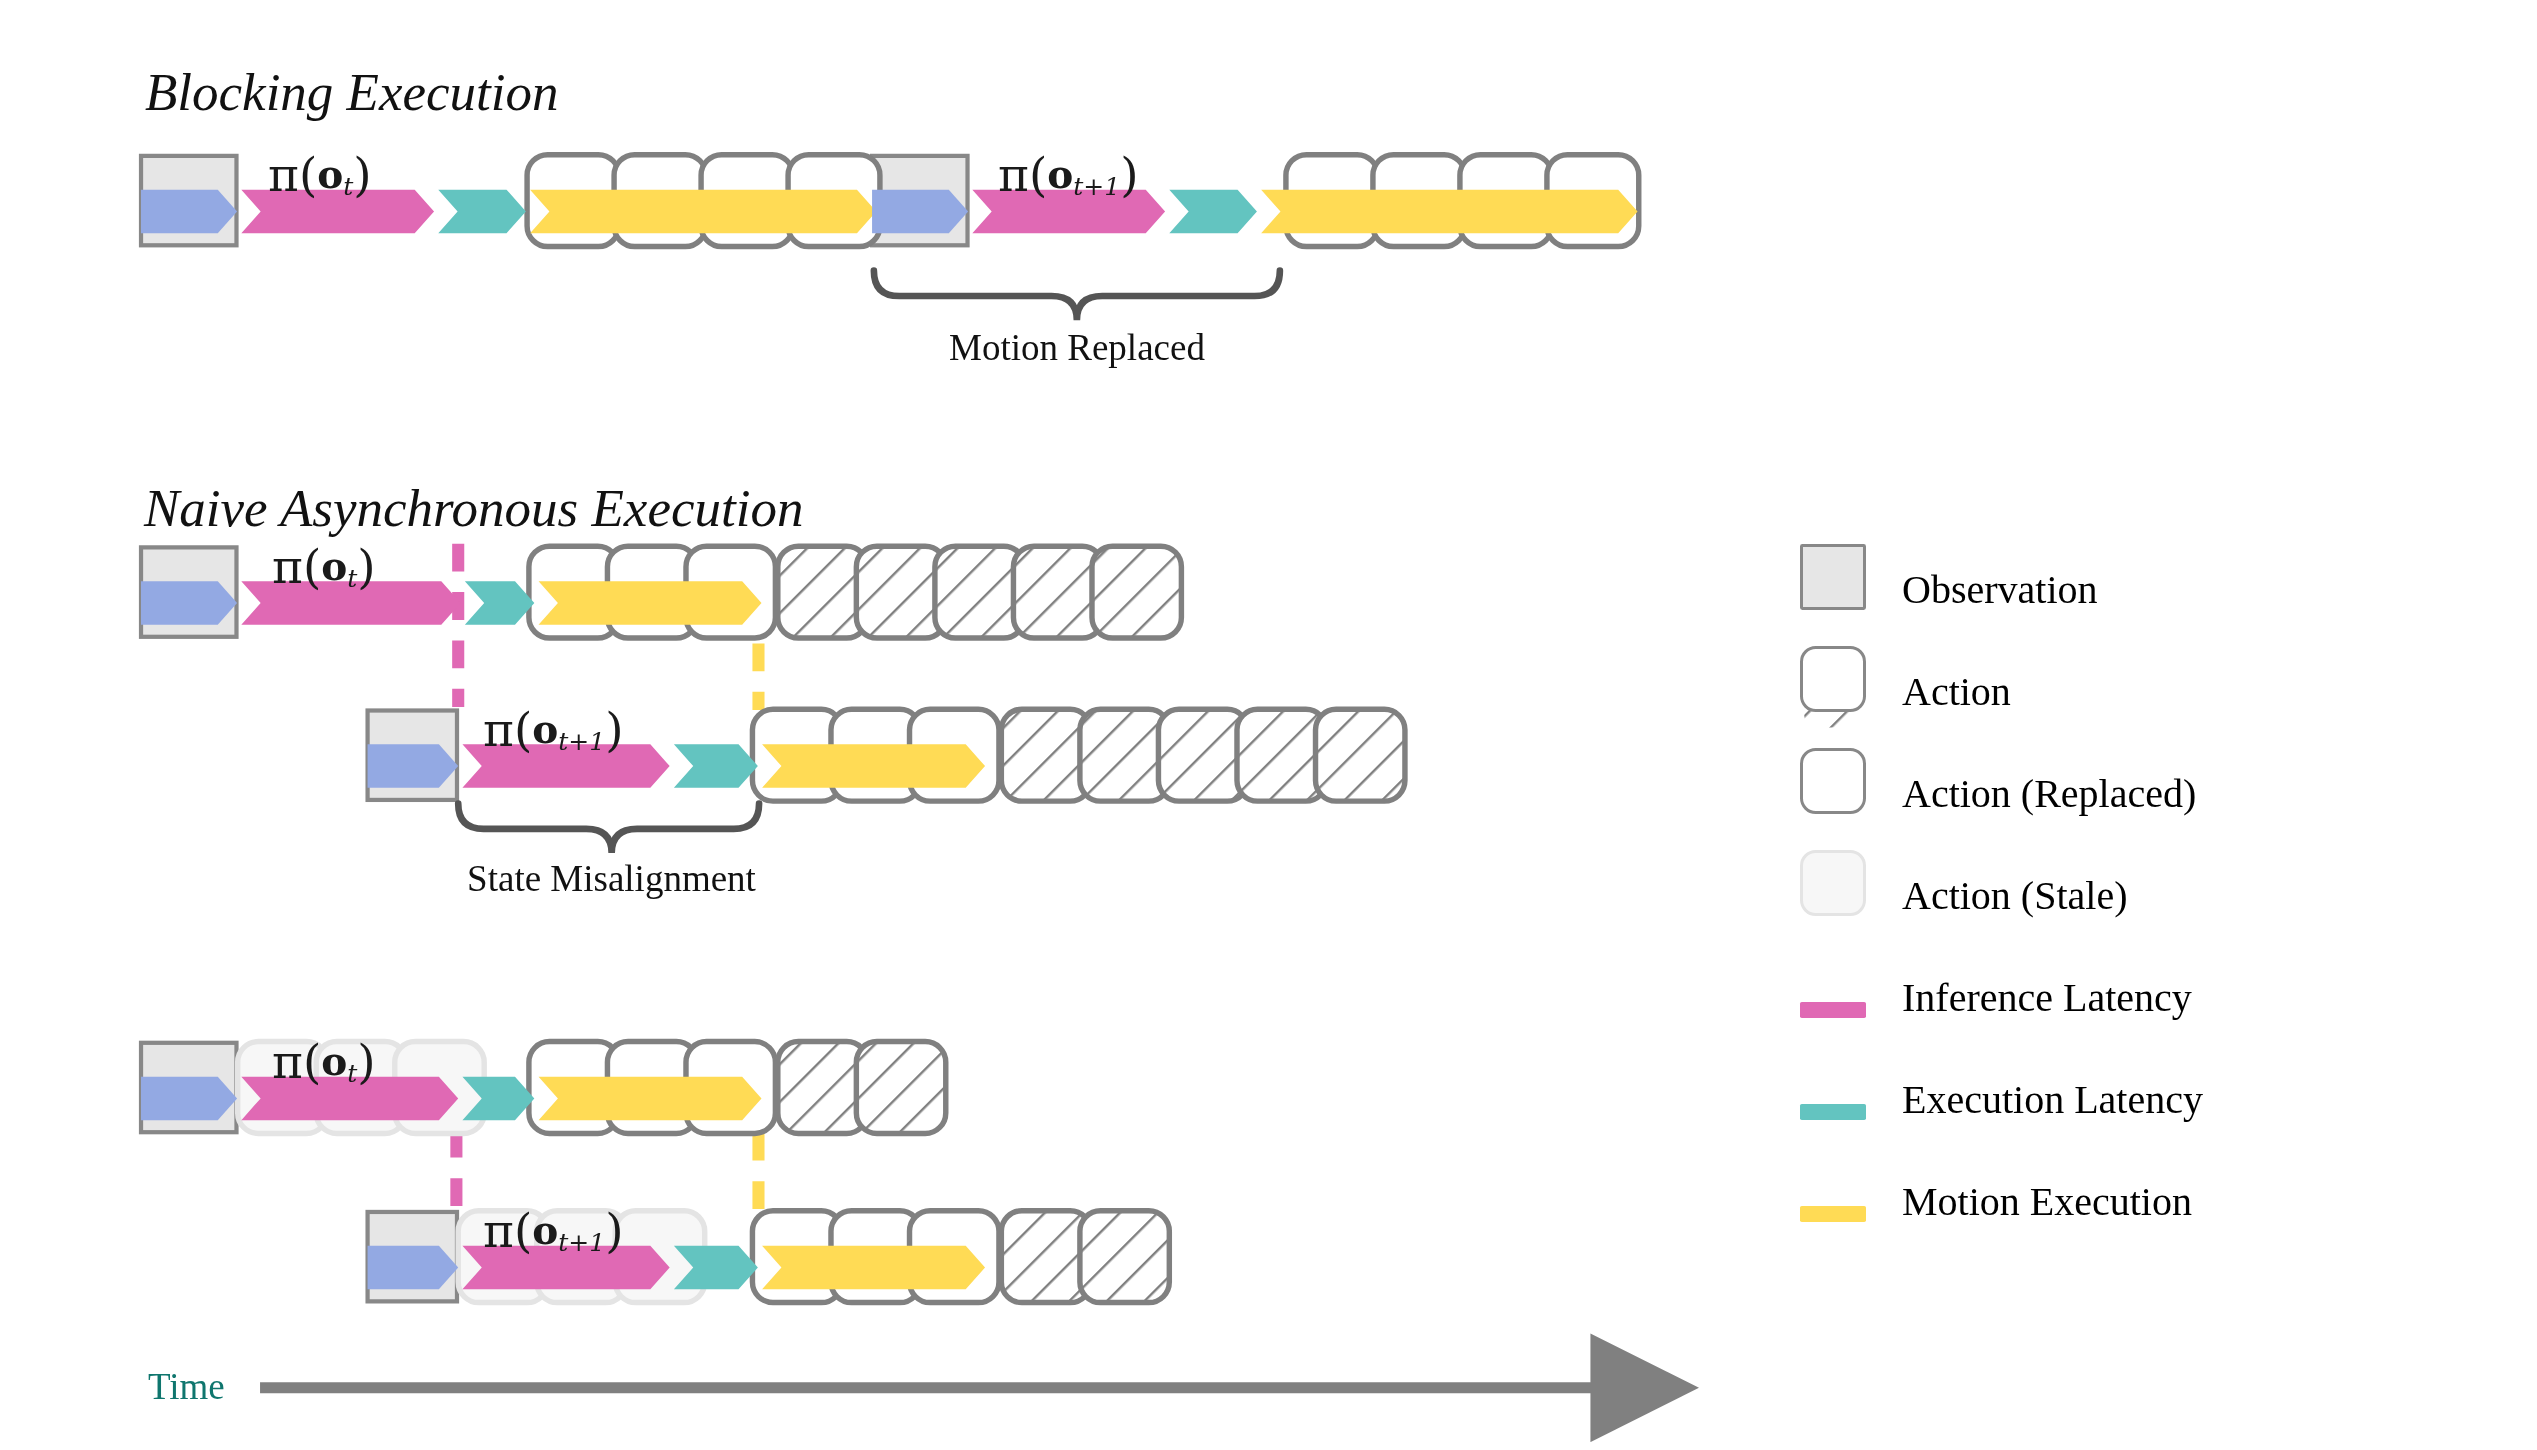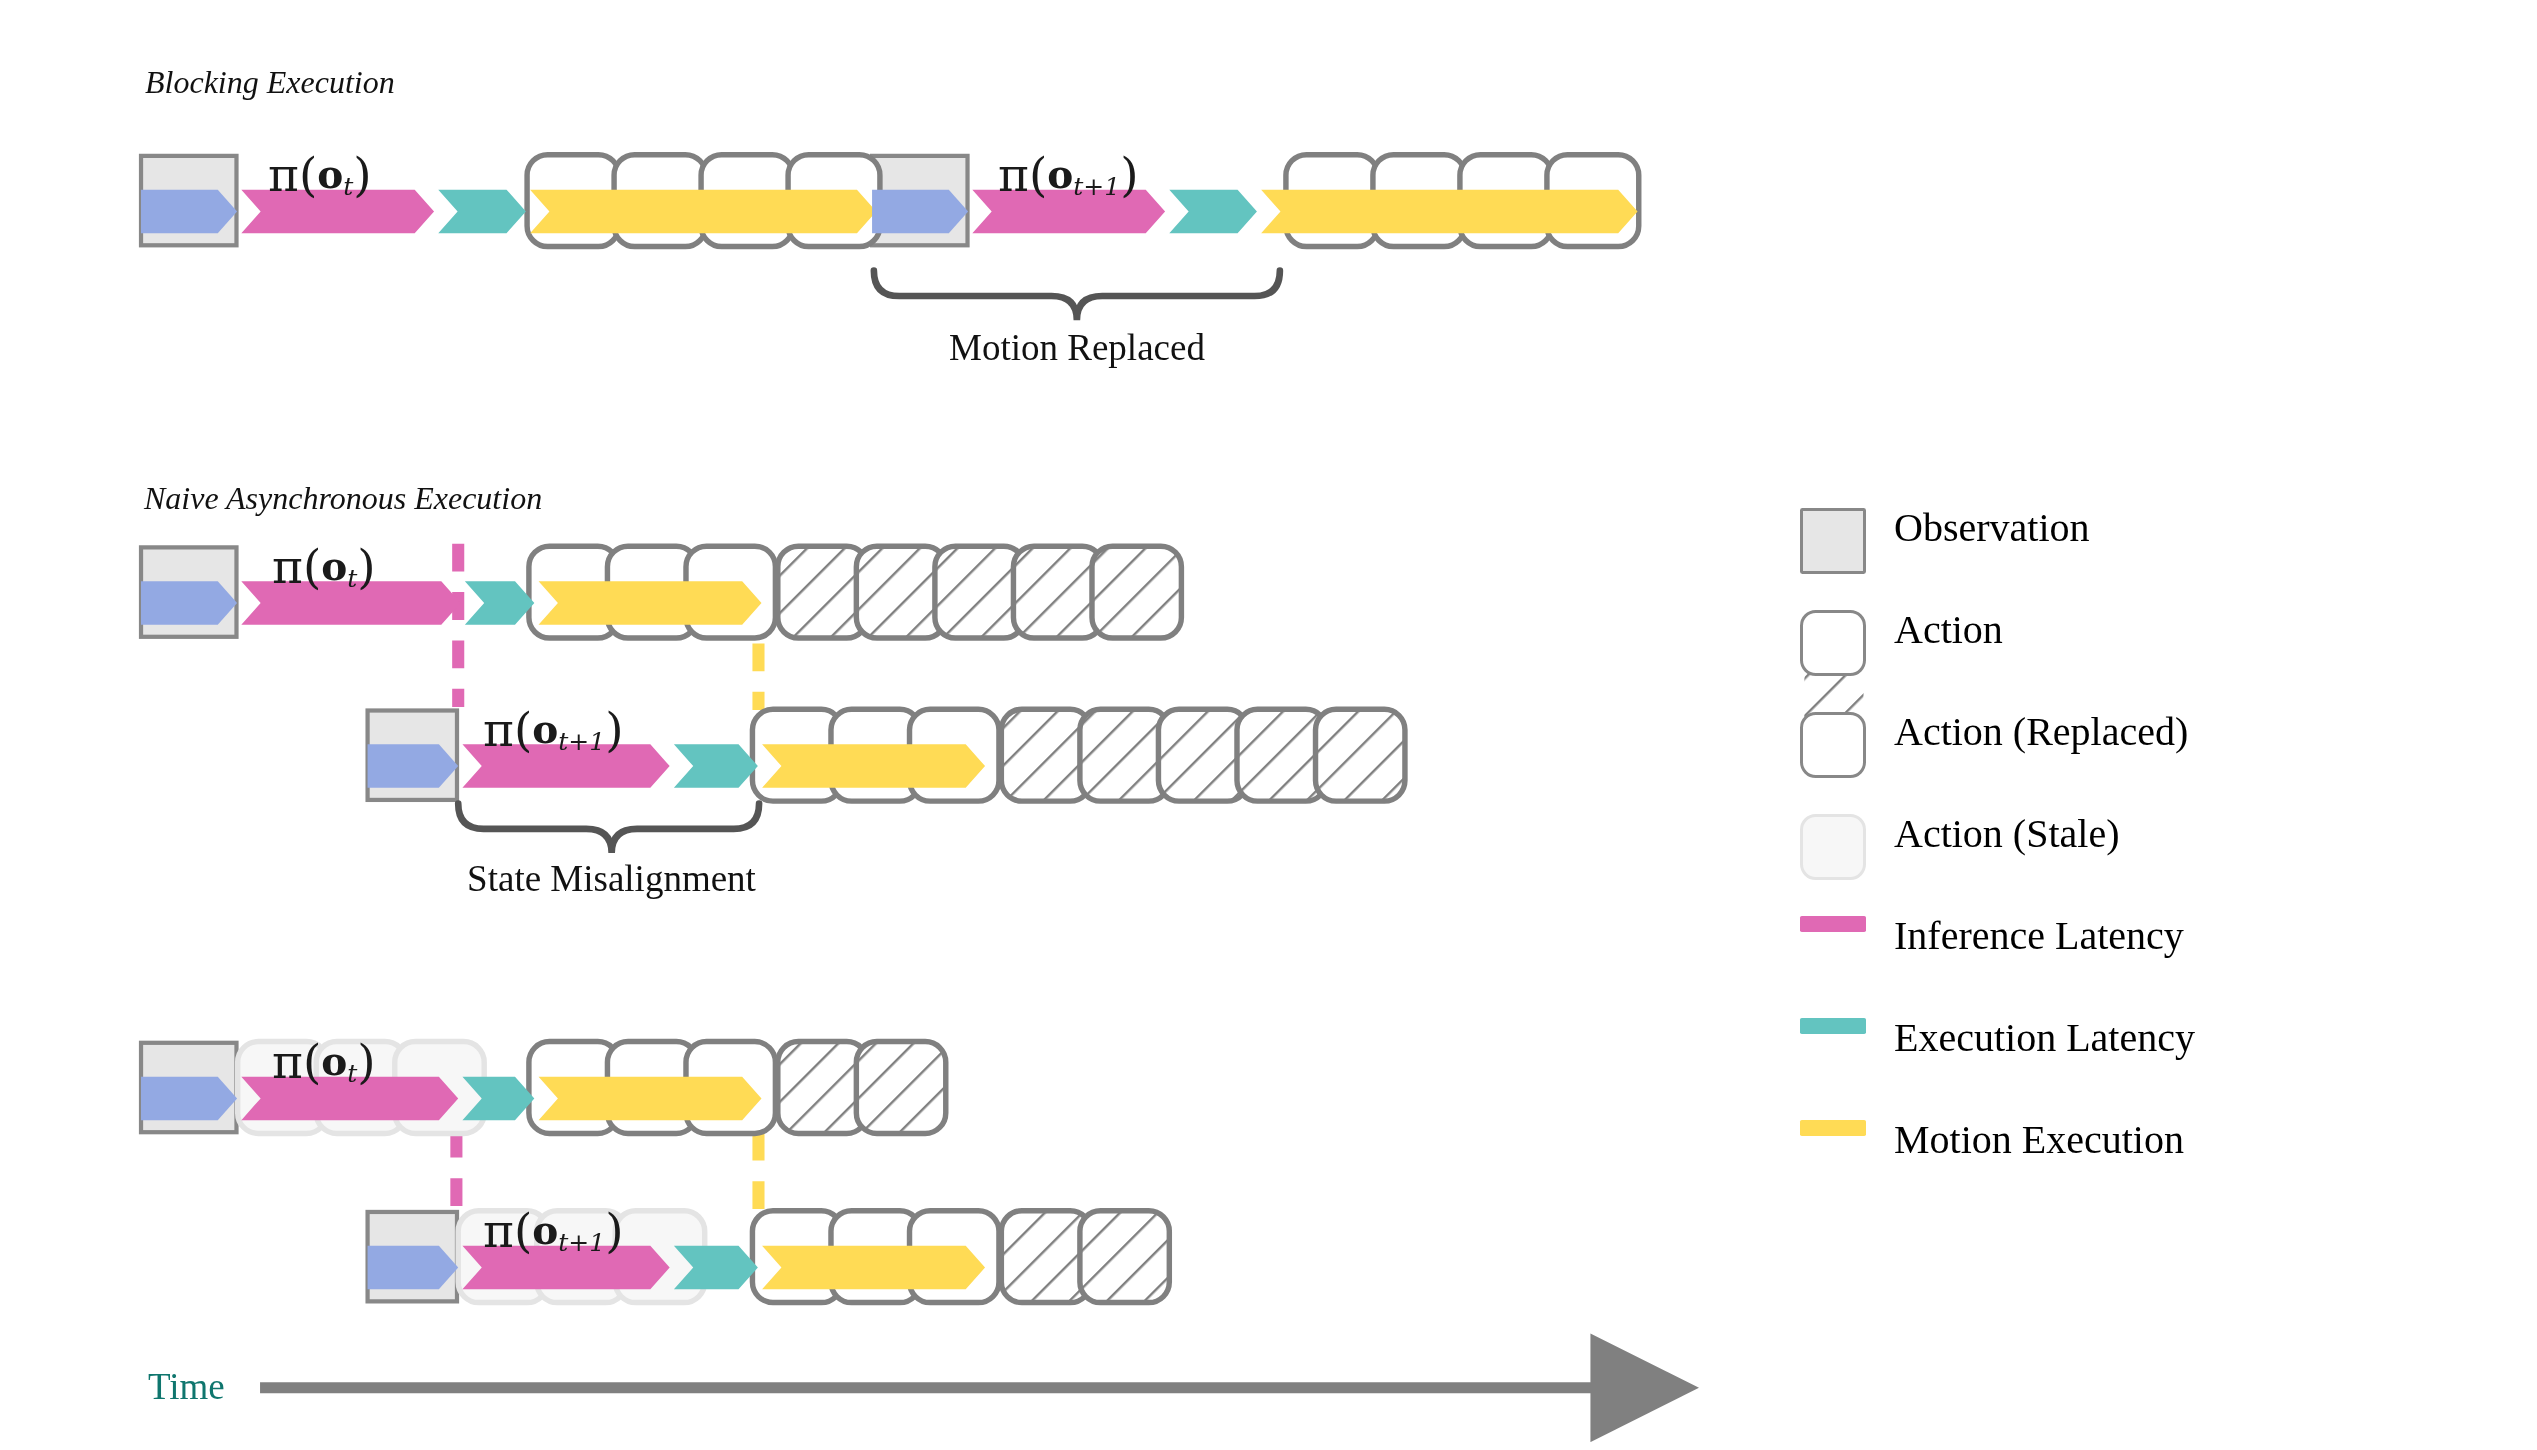--- a/index.html
+++ b/index.html
@@ -18,21 +18,21 @@
   }
   #stage {
     position: absolute;
     left: 0; top: 0;
     width: 2538px;
     height: 1450px;
   }
   .section-title {
     position: absolute;
     font-style: italic;
-    font-size: 32px;
+    font-size: 53px;
     line-height: 1;
     white-space: nowrap;
     color: #111111;
   }
   .svg-layer {
     position: absolute;
     left: 0; top: 0;
     width: 2538px;
     height: 1450px;
     pointer-events: none;
@@ -56,22 +56,23 @@
     text-align: center;
   }
   .legend {
     position: absolute;
     left: 1800px;
     top: 508px;
     width: 713px;
   }
   .legend-row {
     display: flex;
-    align-items: flex-start;
+    align-items: flex-end;
     height: 102px;
+    gap: 8px;
   }
   .legend-swatch {
     width: 66px;
     height: 66px;
     flex: 0 0 66px;
     margin-right: 28px;
     box-sizing: border-box;
   }
   .legend-swatch.bar {
     height: 15.7px;

